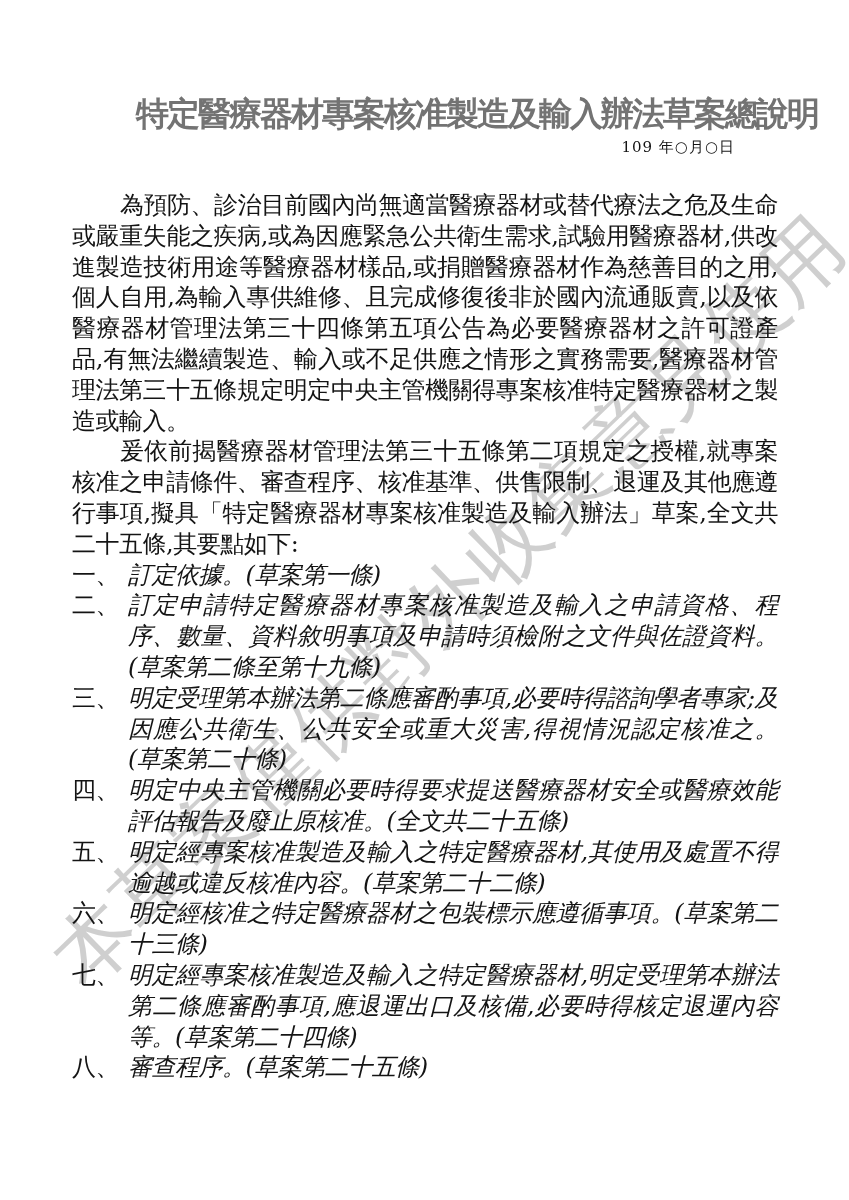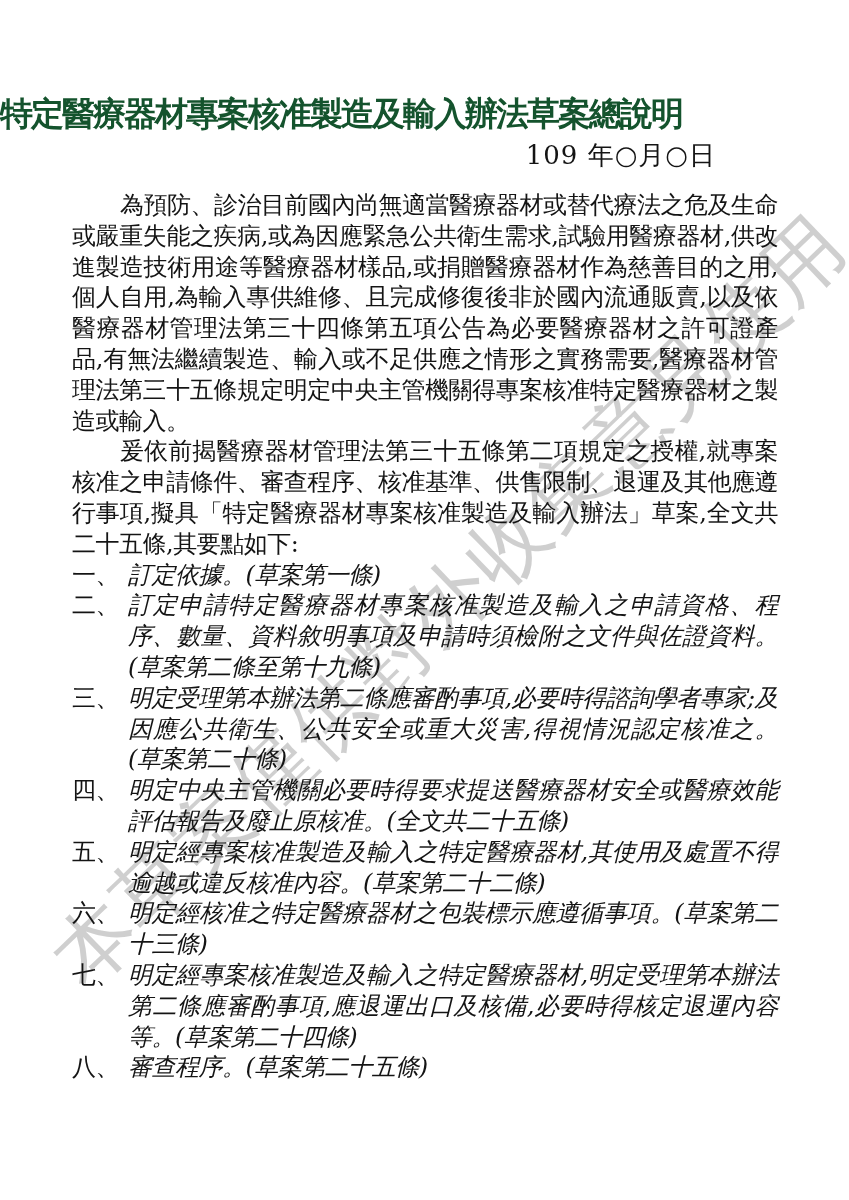--- a/index.html
+++ b/index.html
@@ -27,30 +27,30 @@
     z-index:1;
   }
   .content{
     position:relative;
     z-index:2;
   }
   .doc-title{
     position:absolute;
     left:0;top:92px;
     width:818px;
-    text-align:left;
+    text-align:right;
     font-size:33px;
     font-weight:bold;
     letter-spacing:-2px;
-    color:#14532d;
+    color:#737373;
   }
   .doc-date{
     position:absolute;
-    top:138px;right:133px;
-    font-size:26px;
+    top:138px;right:114px;
+    font-size:15px;
     letter-spacing:1px;
   }
   .body-text{
     position:absolute;
     left:72px;top:190px;
     width:706px;
     font-size:24px;
     line-height:30.8px;
     letter-spacing:-0.5px;
     text-align:justify;

